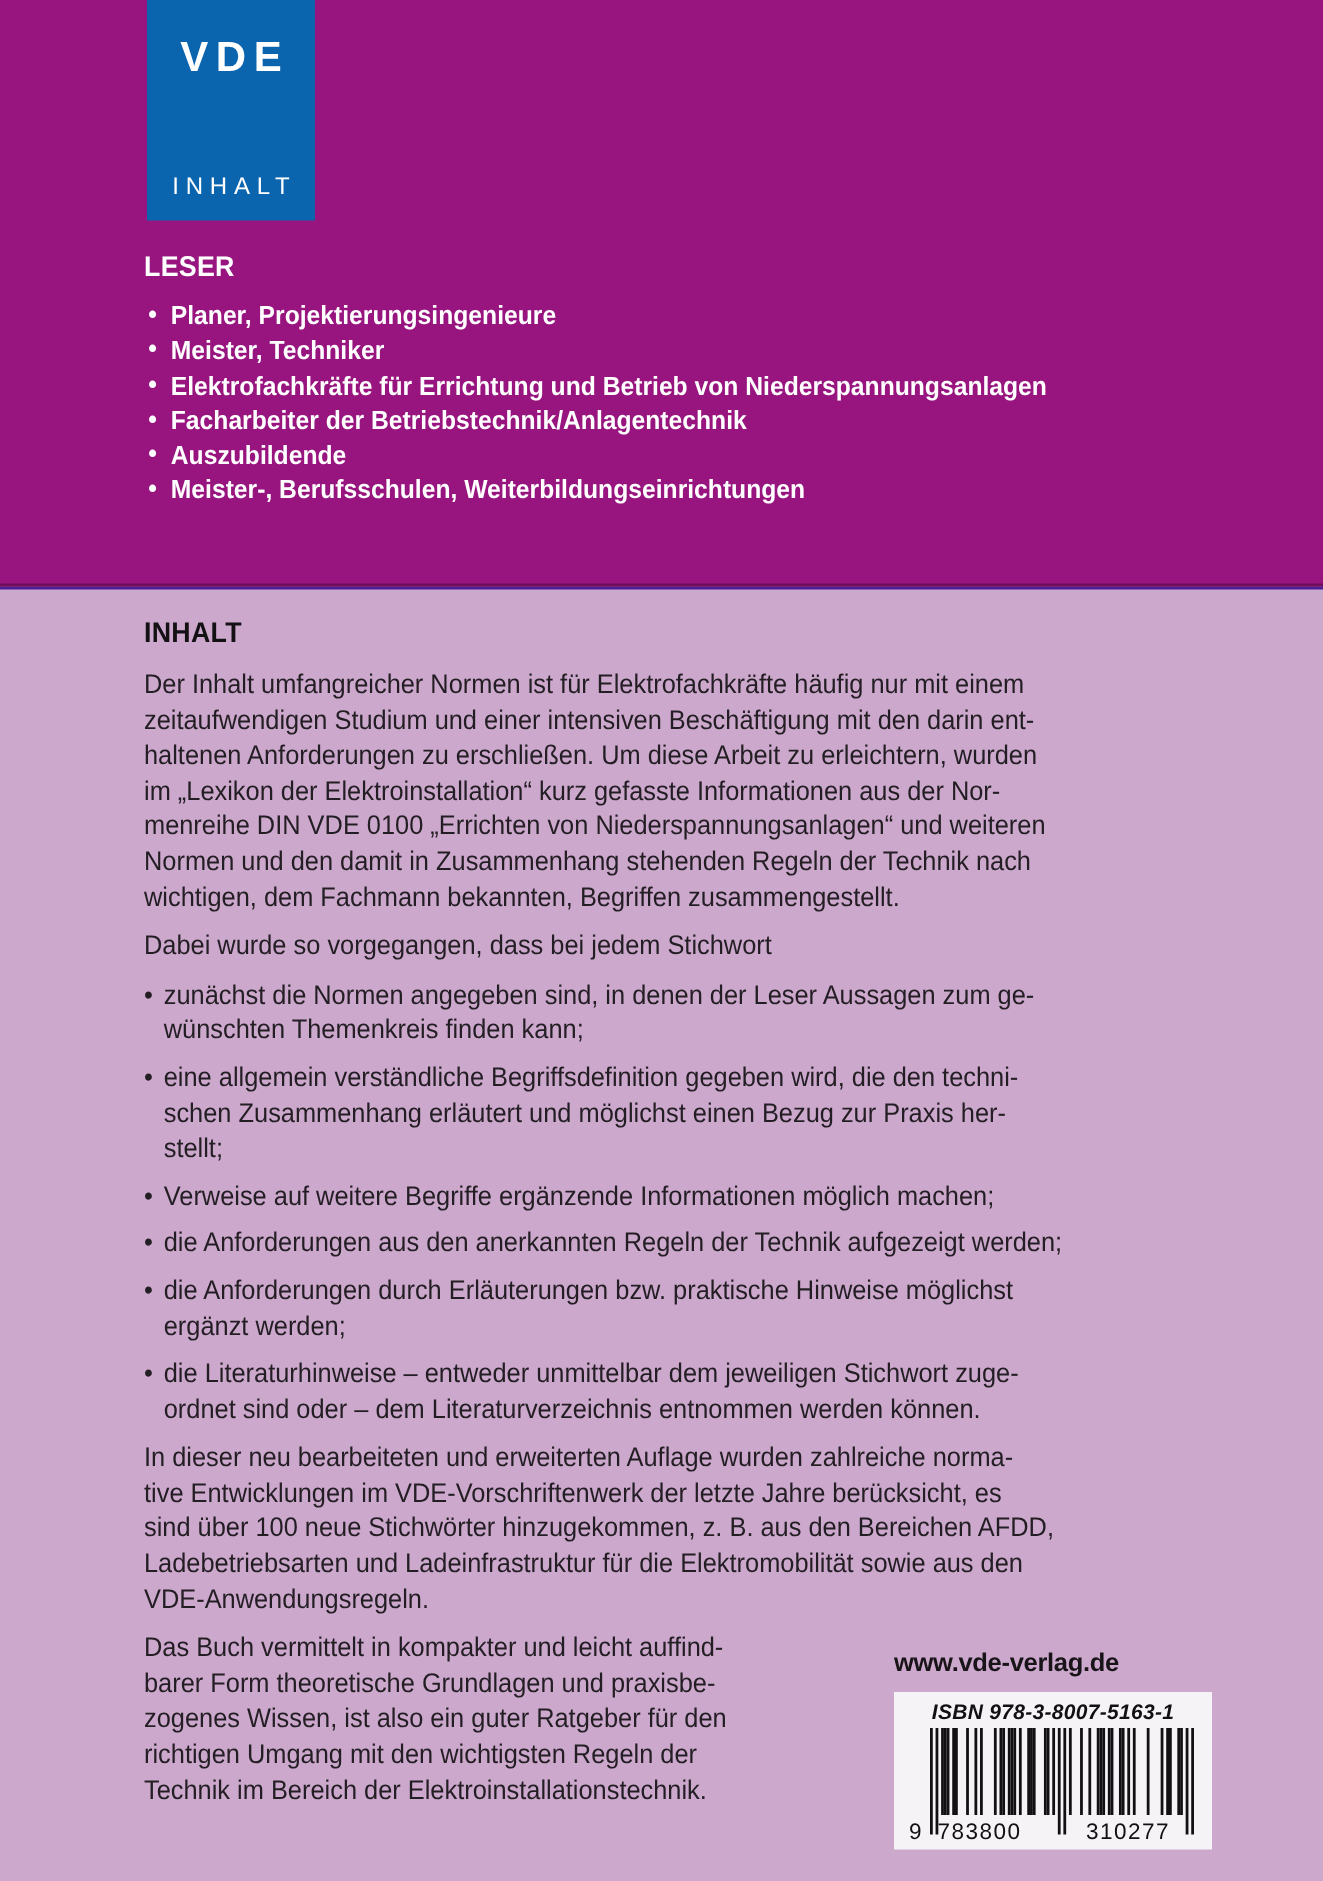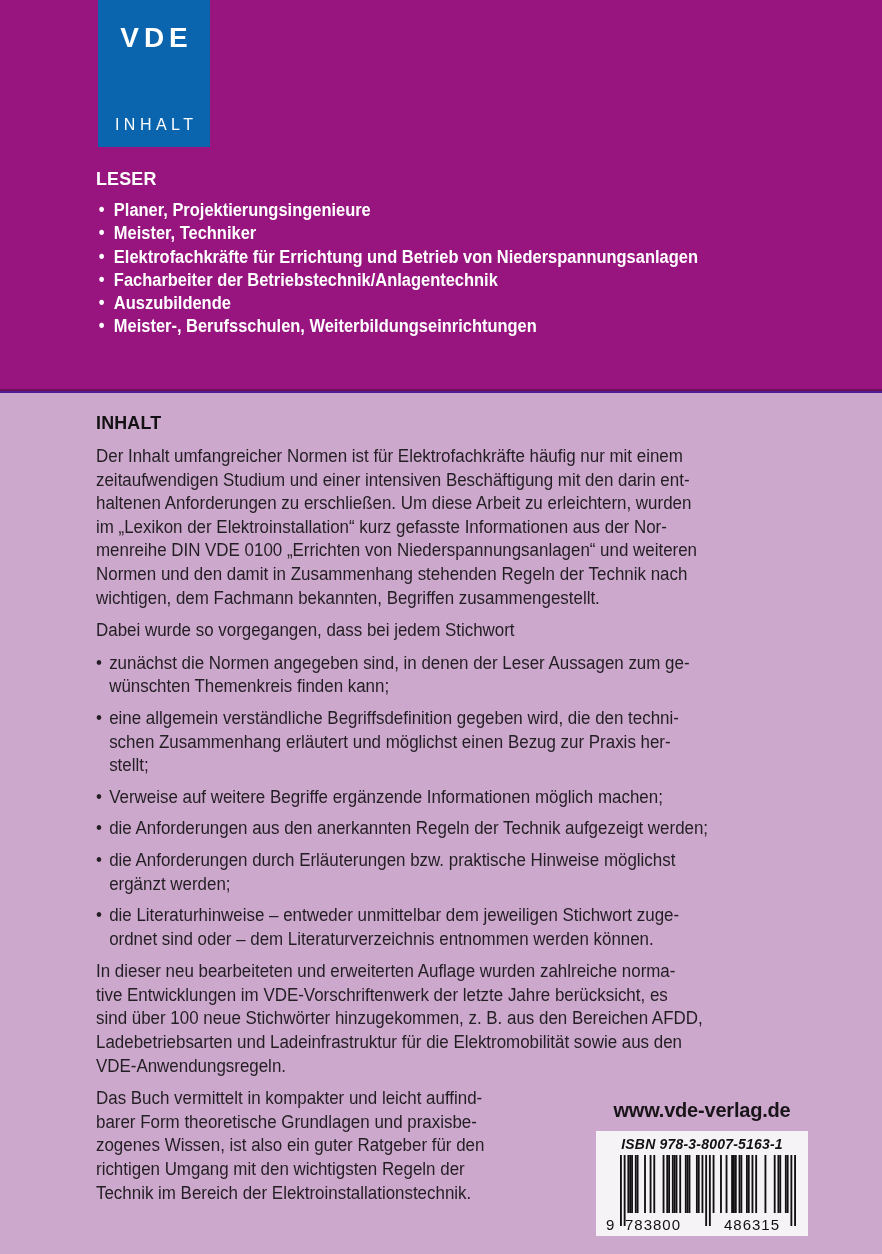--- a/index.html
+++ b/index.html
@@ -97,22 +97,22 @@
 
   
   .footer-row{display:flex;align-items:flex-start;}
   .footer-para{flex:1 1 auto;}
   .footer-para .condensed{width:500px;}
   .footer-col{
     flex:0 0 212px;width:212px;margin-left:auto;
     padding-top:12px;
   }
   .website{
-    text-align:center;
-    color:#181418;font-size:20px;font-weight:bold;
+    text-align:left;
+    color:#181418;font-size:17px;font-weight:bold;
     margin-bottom:9px;letter-spacing:-0.2px;
   }
   .barcode-box{
     width:212px;background:var(--barcode-bg);
     padding:5px 8px 7px 8px;
   }
   .isbn-label{
     text-align:center;color:#131013;
     font-size:14px;font-weight:bold;letter-spacing:.2px;
     margin-bottom:3px;white-space:nowrap;font-style:italic;
@@ -244,18 +244,18 @@
               <rect x="166" y="0" width="2" height="58" fill="#131013"></rect>
               <rect x="170" y="0" width="2" height="58" fill="#131013"></rect>
               <rect x="172" y="0" width="2" height="58" fill="#131013"></rect>
               <rect x="178" y="0" width="2" height="58" fill="#131013"></rect>
               <rect x="180" y="0" width="2" height="58" fill="#131013"></rect>
               <rect x="184" y="0" width="2" height="71" fill="#131013"></rect>
               <rect x="188" y="0" width="2" height="71" fill="#131013"></rect>
             </svg>
           <span class="bc-digit bc-lead">9</span>
           <span class="bc-digit bc-g1">783800</span>
-          <span class="bc-digit bc-g2">486315</span>
+          <span class="bc-digit bc-g2">310277</span>
         </div>
       </div>
     </div>
   </div>
 </div>
 
 </body></html>

